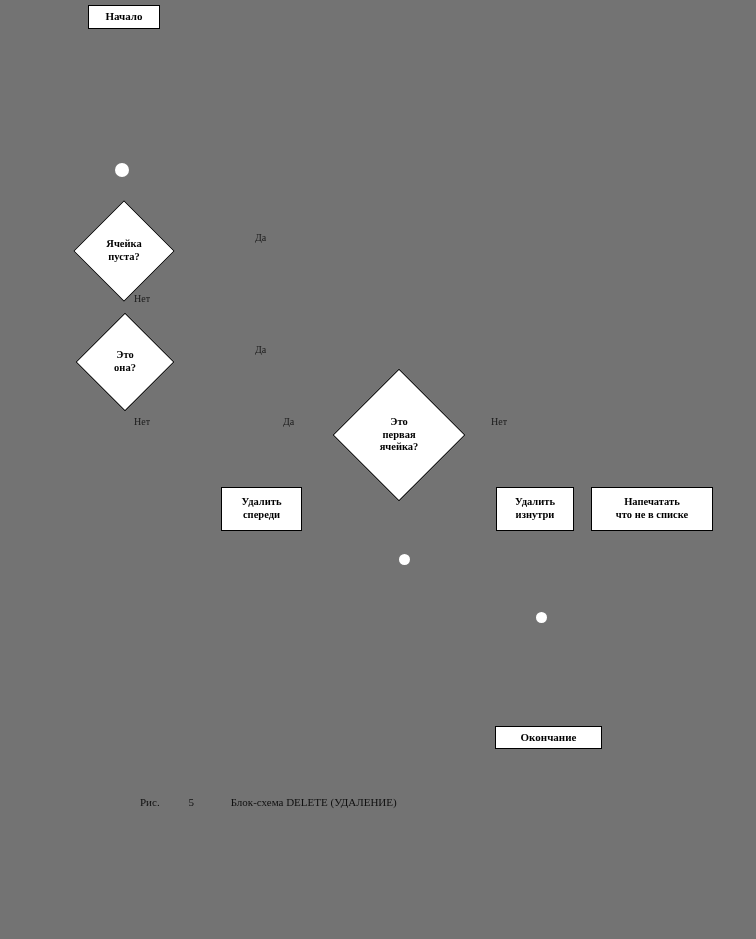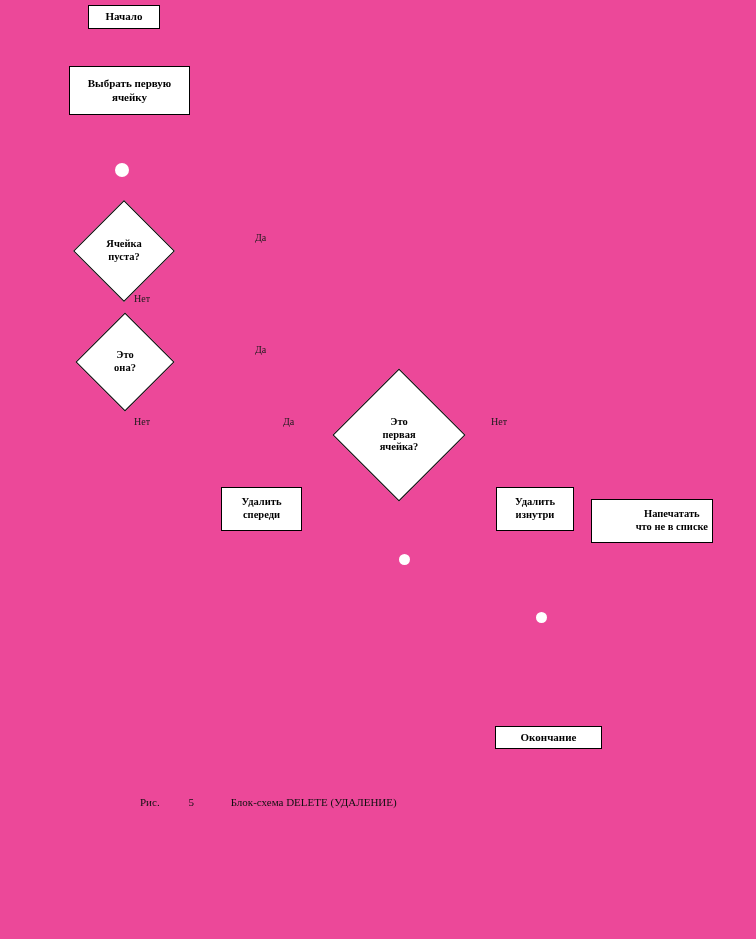--- a/index.html
+++ b/index.html
@@ -7,21 +7,21 @@
     padding: 0;
     background: #000000;
   }
   body {
     font-family: "Liberation Serif", "DejaVu Serif", serif;
   }
   #canvas {
     position: relative;
     width: 756px;
     height: 939px;
-    background: #ec4899;
+    background: #737373;
     overflow: hidden;
   }
 
   
   .node-text {
     font-weight: bold;
     color: #000000;
     text-align: center;
     line-height: 1.22;
     white-space: pre-line;
@@ -103,24 +103,20 @@
 </style>
 </head>
 <body>
 
 <div id="canvas">
 
   <div class="box" style="left:88px; top:5px; width:72px; height:24px;">
     <span class="node-text">Начало</span>
   </div>
 
-  <div class="box" style="left:69px; top:66px; width:121px; height:49px;">
-    <span class="node-text">Выбрать первую
-ячейку</span>
-  </div>
 
   <div class="connector" style="left:115px; top:163px; width:14px; height:14px;"></div>
 
   <div class="diamond" style="left:61px; top:213px; width:126px; height:76px;">
     <div class="rhombus" style="width:72px; height:72px;"></div>
     <div class="label">
       <span class="node-text">Ячейка
 пуста?</span>
     </div>
   </div>
@@ -158,21 +154,21 @@
   <div class="box small" style="left:221px; top:487px; width:81px; height:44px;">
     <span class="node-text">Удалить
 спереди</span>
   </div>
 
   <div class="box small" style="left:496px; top:487px; width:78px; height:44px;">
     <span class="node-text">Удалить
 изнутри</span>
   </div>
 
-  <div class="box small" style="left:591px; top:499px; width:122px; height:44px;justify-content:flex-end;">
+  <div class="box small" style="left:591px; top:487px; width:122px; height:44px;">
     <span class="node-text">Напечатать
 что не в списке</span>
   </div>
 
   <div class="connector" style="left:399px; top:554px; width:11px; height:11px;"></div>
 
   <div class="connector" style="left:536px; top:612px; width:11px; height:11px;"></div>
 
   <div class="box" style="left:495px; top:686px; width:107px; height:23px;margin-top:40px;">
     <span class="node-text">Окончание</span>

